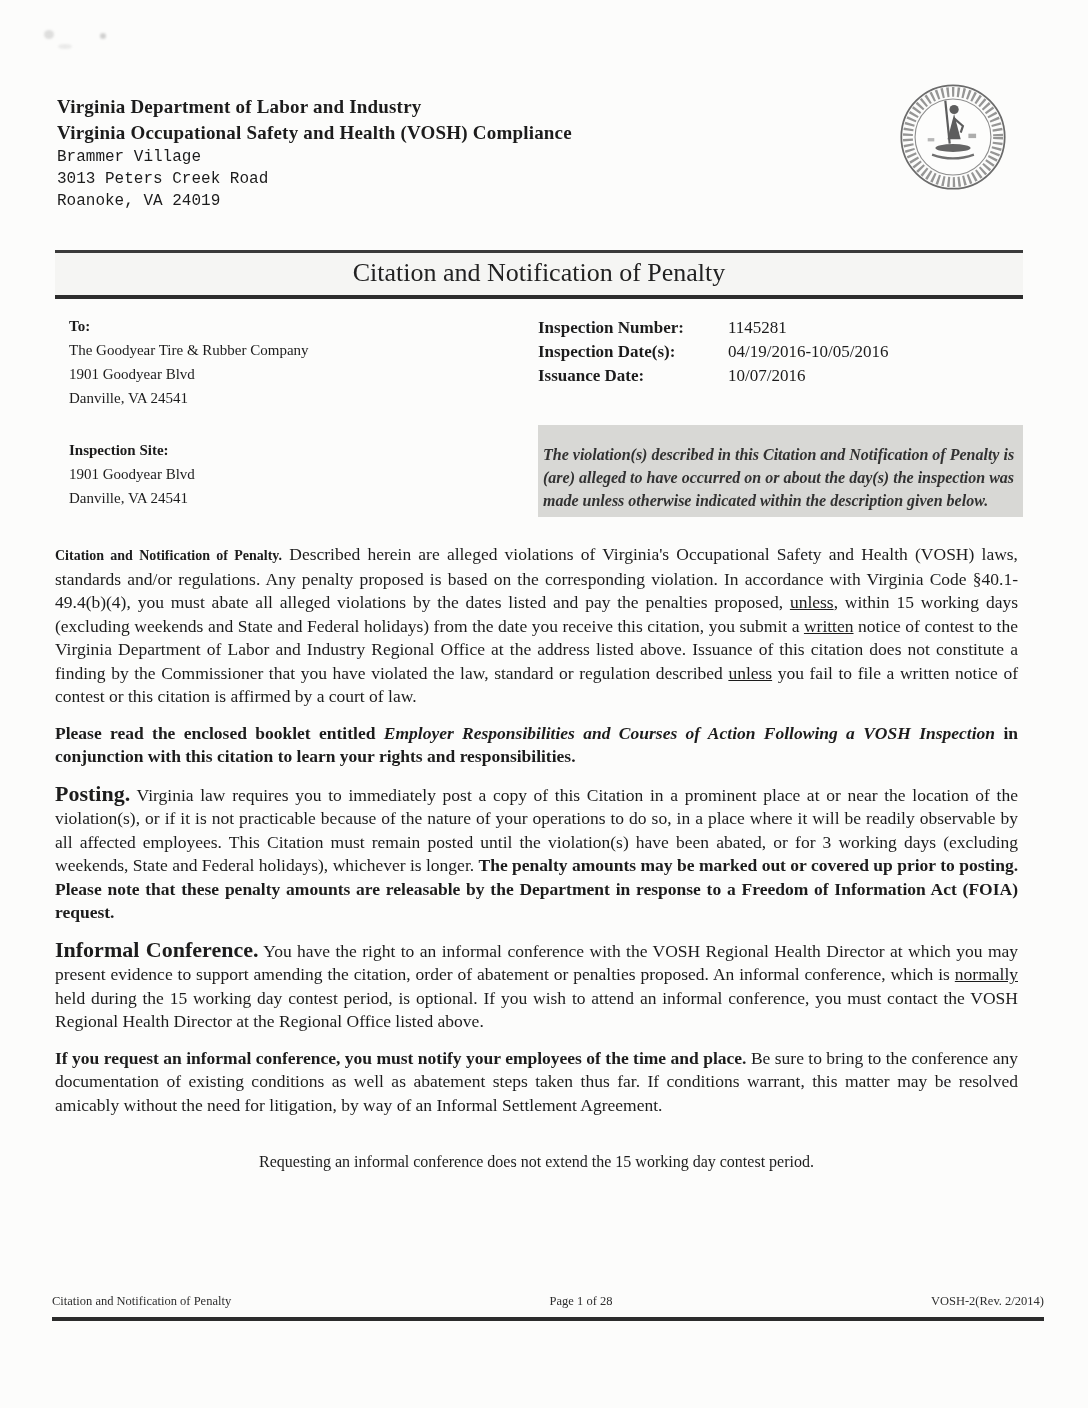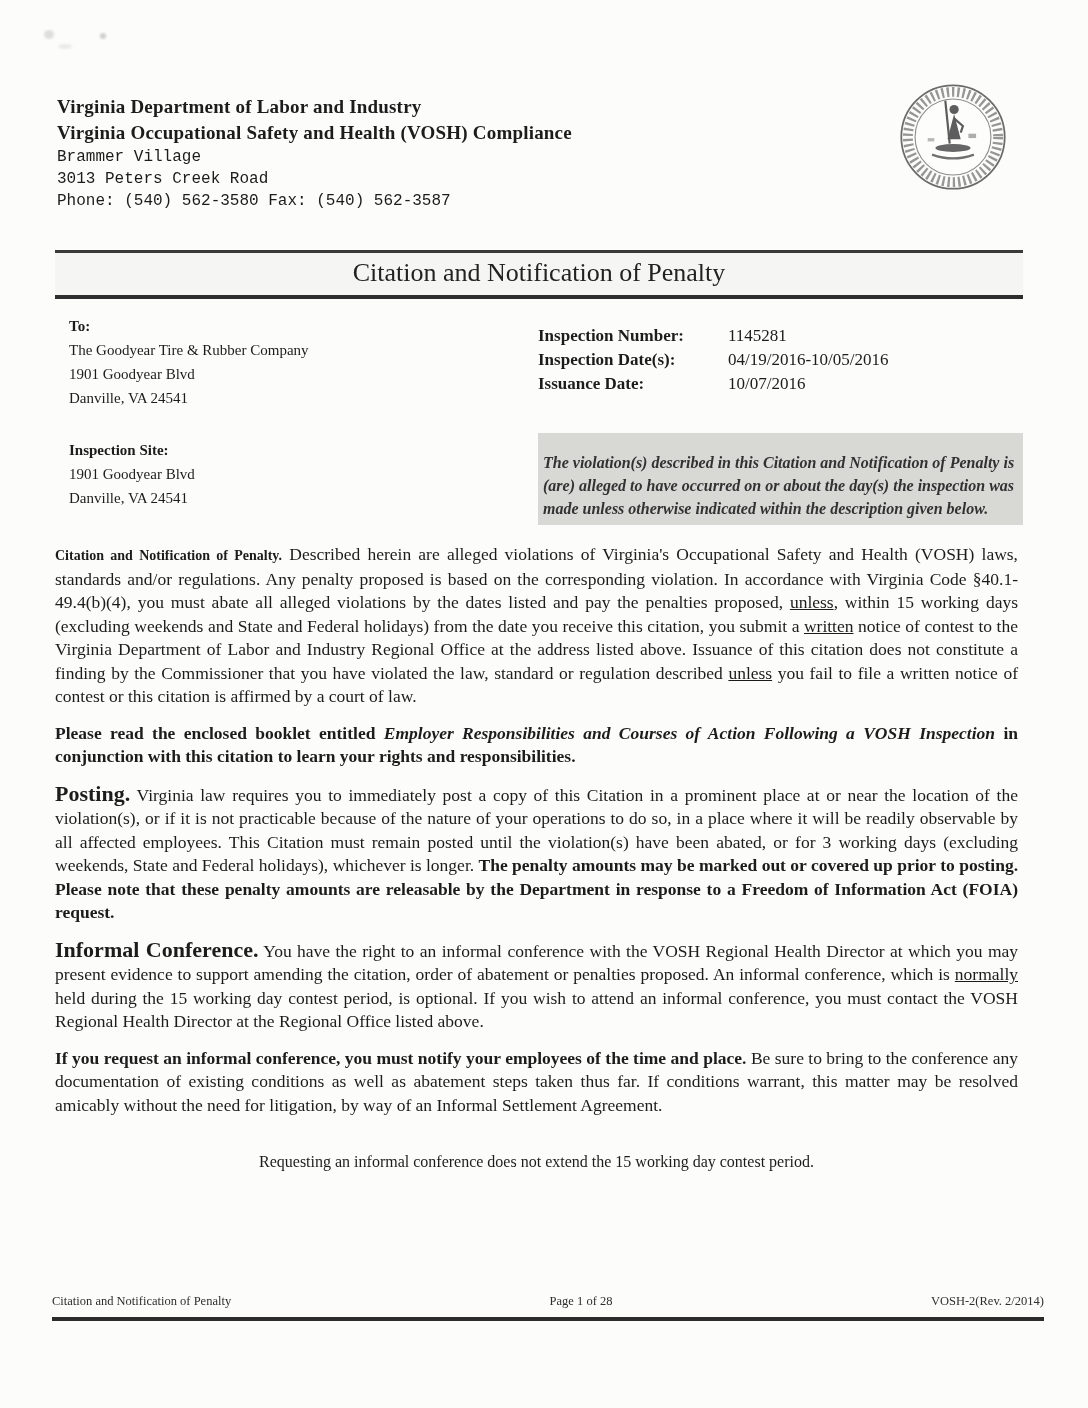--- a/index.html
+++ b/index.html
@@ -25,21 +25,21 @@
     position:absolute; left:55px; top:250px; width:968px;
     border-top:3px solid #3a3a3a; border-bottom:4px solid #2d2d2d;
     background:#f5f5f3; text-align:center;
     font-size:26px; line-height:34px; padding:3px 0 5px 0; color:#222;
   }
 
   .info { position:absolute; left:57px; top:314px; width:966px; }
   .left-col { position:absolute; left:12px; top:0; width:440px; font-size:15px; line-height:24px; }
   .bold { font-weight:bold; }
   .site-label { margin-top:28px; }
-  .right-col { position:absolute; left:481px; top:10px; width:485px; }
+  .right-col { position:absolute; left:481px; top:2px; width:485px; }
   .detail-row { display:flex; font-size:17px; line-height:24px; }
   .dl { font-weight:bold; width:190px; flex:0 0 auto; }
   .dv { }
   .notice-box {
     margin-top:37px; background:#d8d8d5; color:#323232;
     font-style:italic; font-weight:bold; font-size:16px; line-height:23px;
     padding:18px 7px 5px 5px;
   }
 
   .body-text { position:absolute; left:55px; top:543px; width:963px; }
@@ -66,21 +66,21 @@
 
   <div class="speck s1"></div>
   <div class="speck s2"></div>
   <div class="speck s3"></div>
 
   <header class="letterhead">
     <div class="org">Virginia Department of Labor and Industry</div>
     <div class="org">Virginia Occupational Safety and Health (VOSH) Compliance</div>
     <div class="addr">Brammer Village</div>
     <div class="addr">3013 Peters Creek Road</div>
-    <div class="addr">Phone: (540) 562-3580 Fax: (540) 562-3587</div>
+    <div class="addr">Roanoke, VA  24019</div>
   </header>
 
   <div class="seal">
     <svg viewBox="0 0 100 100" width="110" height="110" aria-hidden="true">
       <circle cx="50" cy="50" r="47" fill="none" stroke="#6b6b6b" stroke-width="1.6"></circle>
       <circle cx="50" cy="50" r="41" fill="none" stroke="#7c7c7c" stroke-width="9" stroke-dasharray="2.1 2.7" opacity="0.8"></circle>
       <circle cx="50" cy="50" r="34.5" fill="#fdfdfc" stroke="#8d8d8d" stroke-width="1"></circle>
       <line x1="43" y1="17" x2="47" y2="56" stroke="#5d5d5d" stroke-width="2"></line>
       <circle cx="51" cy="25" r="4.2" fill="#5d5d5d"></circle>
       <path d="M51 29 L45 52 L57 52 Z" fill="#5d5d5d"></path>

